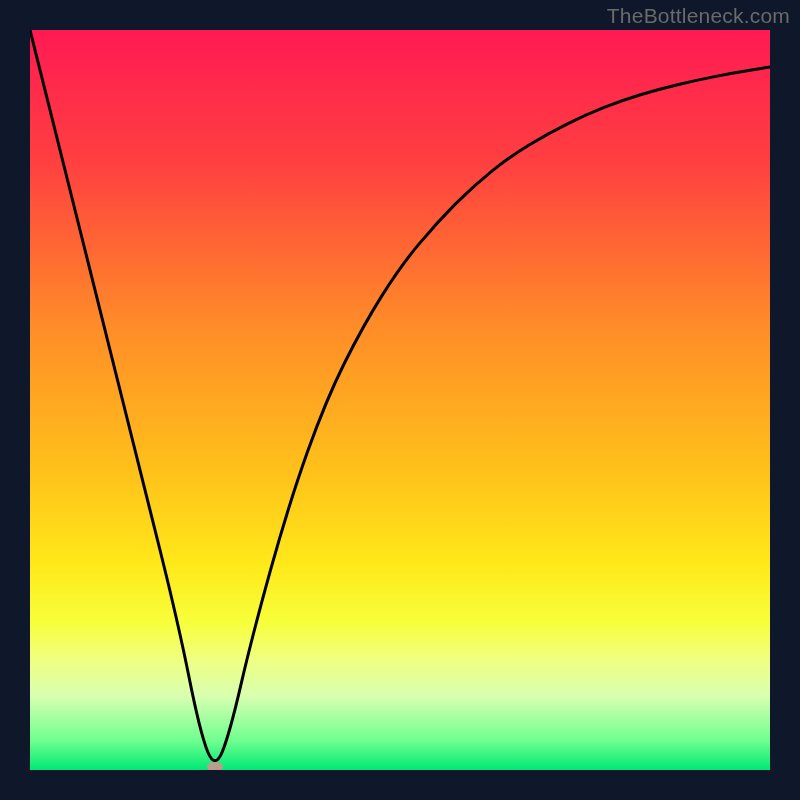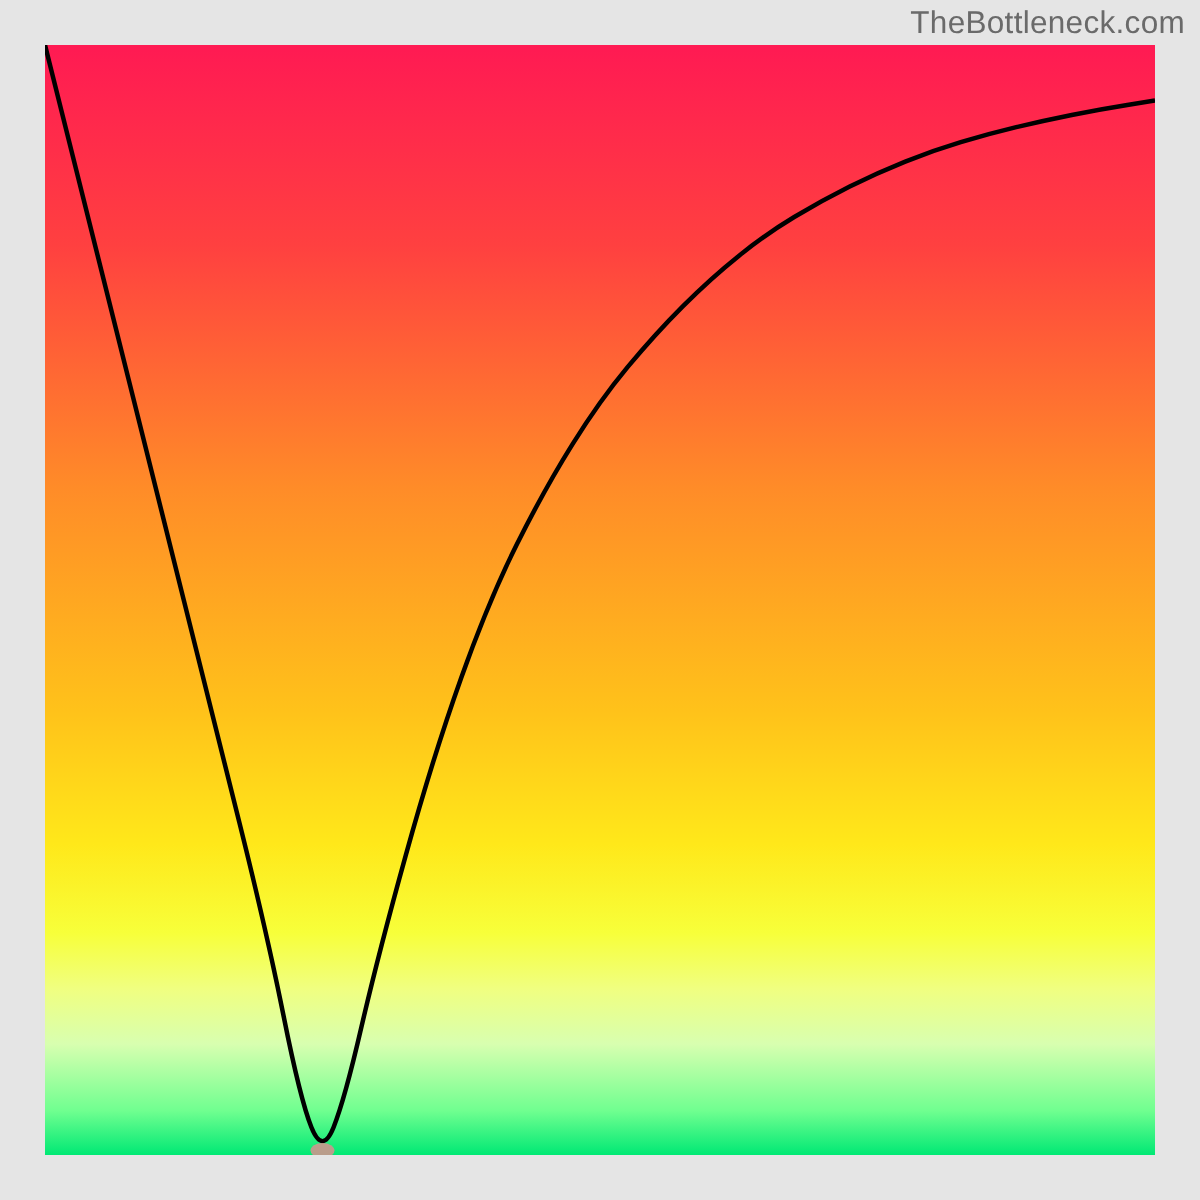--- a/index.html
+++ b/index.html
@@ -8,21 +8,21 @@
     width: 800px;
     height: 800px;
     overflow: hidden;
     background: #000;
     font-family: Arial, Helvetica, sans-serif;
   }
   .frame {
     position: relative;
     width: 800px;
     height: 800px;
-    background: #e5e5e5;
+    background: #0f172a;
   }
   .plot {
     position: absolute;
     left: 30px;
     top: 30px;
     width: 740px;
     height: 740px;
   }
   .gradient-bg {
     position: absolute;

